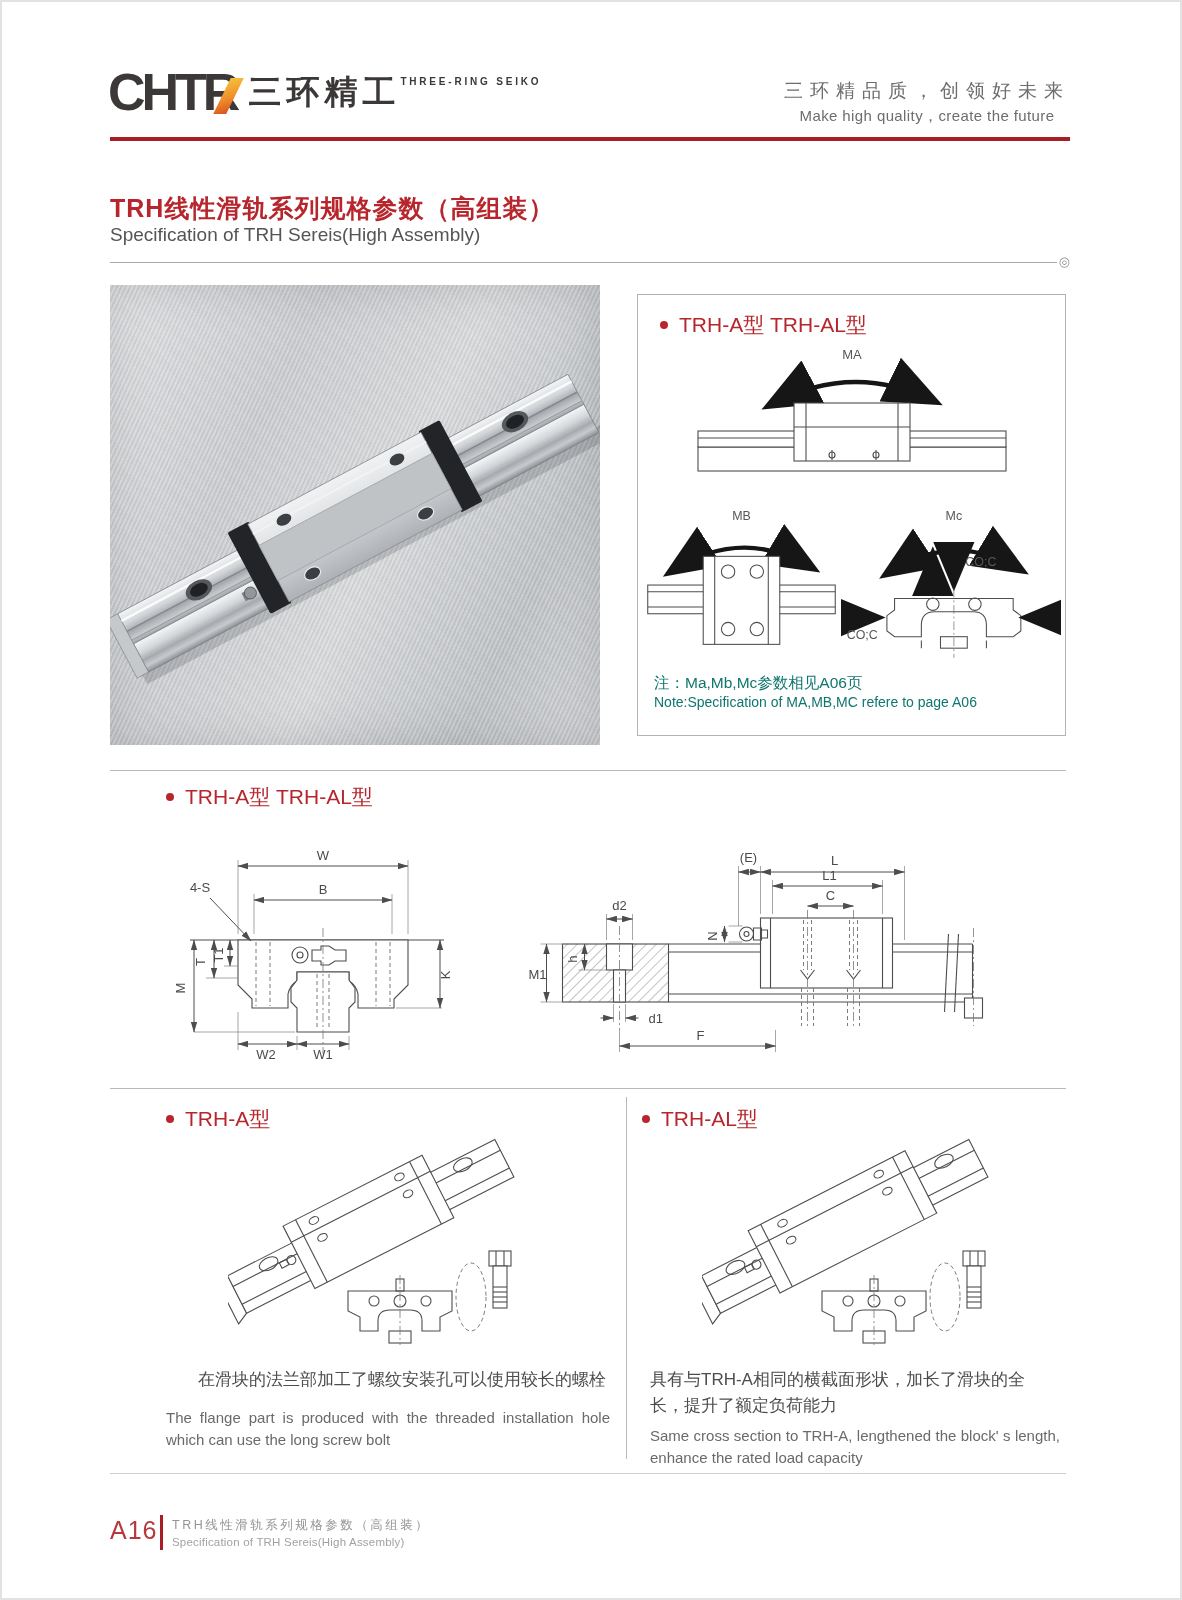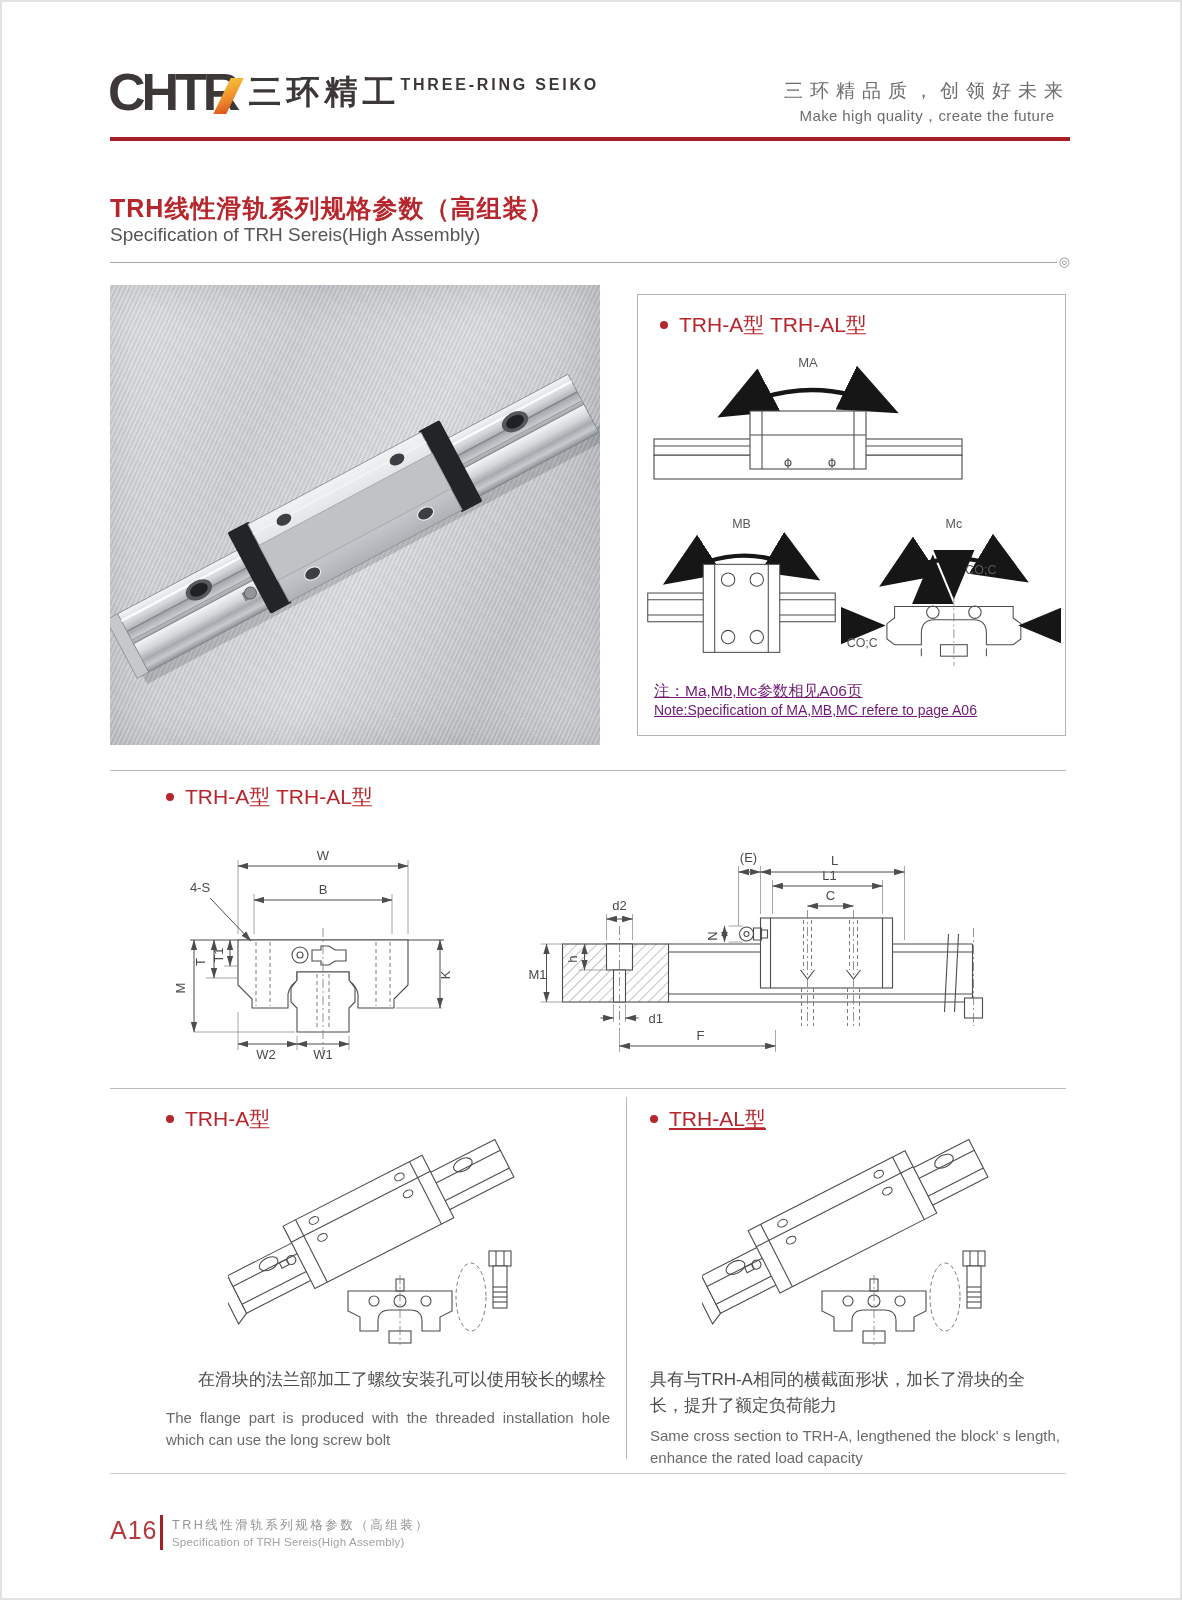--- a/index.html
+++ b/index.html
@@ -9,21 +9,21 @@
 
   
   .logo{position:absolute;left:108px;top:66px;display:flex;align-items:center;gap:12px;}
   .logo-chtr{position:relative;font-weight:900;font-size:52px;line-height:1;color:#3c3837;
              letter-spacing:-4px;font-family:"Liberation Sans",sans-serif;}
   .logo-slash{position:absolute;right:1px;top:12px;width:13px;height:36px;
               background:linear-gradient(160deg,#f6c23a 0%,#ef8f2b 55%,#d9541f 100%);
               transform:skewX(-26deg);}
   .logo-cnblock{display:flex;flex-direction:row;}
   .logo-cn{font-size:33px;font-weight:700;color:#3c3837;letter-spacing:5px;line-height:1.1;}
-  .logo-en{font-size:16px;font-weight:700;color:#3c3837;letter-spacing:2.8px;margin-top:2px;}
+  .logo-en{font-size:10px;font-weight:700;color:#3c3837;letter-spacing:2.8px;margin-top:2px;}
   .slogan{position:absolute;right:112px;top:78px;text-align:center;color:#6e6c6c;}
   .slogan-cn{font-size:19px;letter-spacing:7px;}
   .slogan-en{font-size:15px;margin-top:3px;letter-spacing:0.4px;}
   .red-rule{position:absolute;left:110px;right:112px;top:137px;height:4px;background:#a81e26;}
 
   
   .title-cn{position:absolute;left:110px;top:192px;font-size:25px;font-weight:700;color:#b6262c;letter-spacing:1px;}
   .title-en{position:absolute;left:110px;top:224px;font-size:19px;color:#565454;}
   .rule-circle{position:absolute;left:110px;top:262px;width:956px;border-top:1px solid #a9a9a9;}
   .rule-circle .mark{position:absolute;right:-4px;top:-9px;color:#8f8f8f;font-size:13px;background:#fff;padding-left:2px;}
@@ -32,23 +32,23 @@
   .photo{position:absolute;left:110px;top:285px;width:490px;height:460px;
          background:linear-gradient(115deg,#dfe1e3 0%,#cacccf 30%,#d8dadc 55%,#bfc2c5 80%,#cfd1d4 100%);
          box-shadow:inset 0 0 40px rgba(90,92,96,.25);}
   .photo::after{content:"";position:absolute;inset:0;
          background:repeating-linear-gradient(115deg,rgba(255,255,255,.16) 0 2px,rgba(100,102,106,.08) 2px 4px);}
   .photo svg{position:relative;z-index:2;}
 
   .moment-panel{position:absolute;left:637px;top:294px;width:429px;height:442px;border:1px solid #b3b3b3;box-sizing:border-box;background:#fff;}
   .panel-heading{margin:16px 0 0 22px;display:flex;align-items:center;font-size:21px;color:#b6262c;}
   .bullet{width:8px;height:8px;border-radius:50%;background:#b6262c;margin-right:11px;flex:0 0 auto;}
-  .ma-wrap{margin-top:12px;}
+  .ma-wrap{text-align:center;margin-top:4px;}
   .mbmc-row{display:flex;justify-content:space-between;padding:0 4px;margin-top:2px;}
-  .note{margin:2px 0 0 16px;color:#701a75;line-height:1.3;text-decoration:underline;}
+  .note{margin:2px 0 0 16px;color:#0f766e;line-height:1.3;}
   .note-cn{font-size:15.5px;}
   .note-en{font-size:14px;}
 
   .rule{position:absolute;left:110px;width:956px;border-top:1px solid #b9b9b9;}
 
   
   .sec-heading{position:absolute;display:flex;align-items:center;font-size:21px;color:#b6262c;}
   .front-svg{position:absolute;left:150px;top:822px;}
   .side-svg{position:absolute;left:498px;top:822px;}
 
@@ -402,21 +402,21 @@
         <line class="s" x1="-7" y1="23" x2="7" y2="23"></line>
       </g>
     </svg>
     <p class="cn" style="top:272px;left:56px;right:14px;text-align:right;">在滑块的法兰部加工了螺纹安装孔可以使用较长的螺栓</p>
     <p class="en" style="top:312px;left:56px;right:10px;">The flange part is produced with the threaded installation hole which can use the long screw bolt</p>
   </div>
 
   <div class="v-div"></div>
 
   <div class="type-col" style="left:640px;width:428px;">
-    <div class="sec-heading" style="left:10px;top:10px;position:absolute;text-decoration:underline;">
+    <div class="sec-heading" style="left:2px;top:10px;position:absolute;">
       <span class="bullet"></span>
       <span>TRH-AL型</span>
     </div>
     <svg style="position:absolute;left:62px;top:34px;" width="310" height="232" viewBox="0 0 310 232">
       <g transform="translate(140,92) rotate(-27)">
         <polygon class="s f" points="-150,-15 -162,-7 -162,33 -150,27"></polygon>
         <rect class="s f" x="-150" y="-15" width="300" height="42"></rect>
         <line class="s" x1="-150" y1="-3" x2="150" y2="-3"></line>
         <line class="s" x1="-150" y1="17" x2="150" y2="17"></line>
         <ellipse class="s" cx="-116" cy="-7" rx="10" ry="6"></ellipse>

